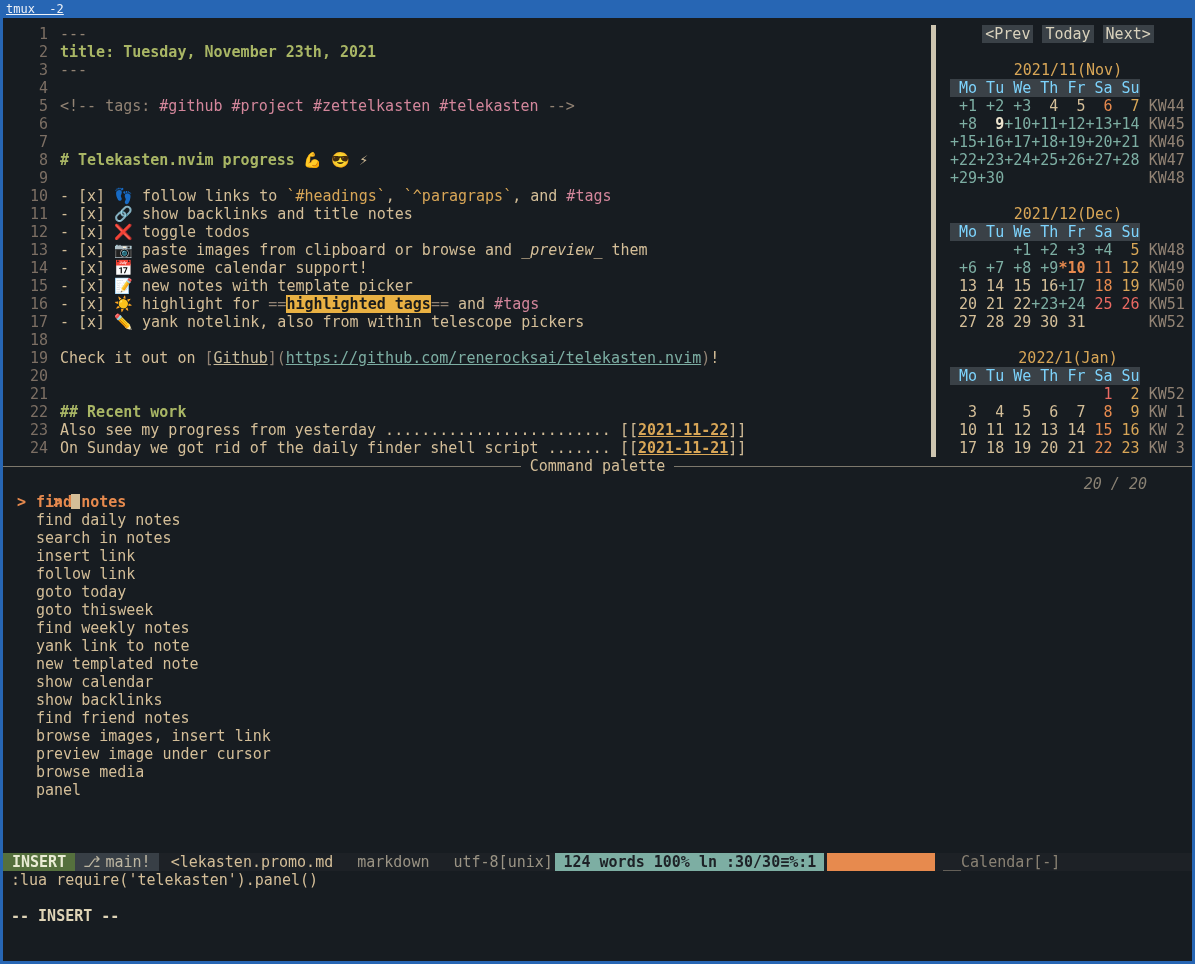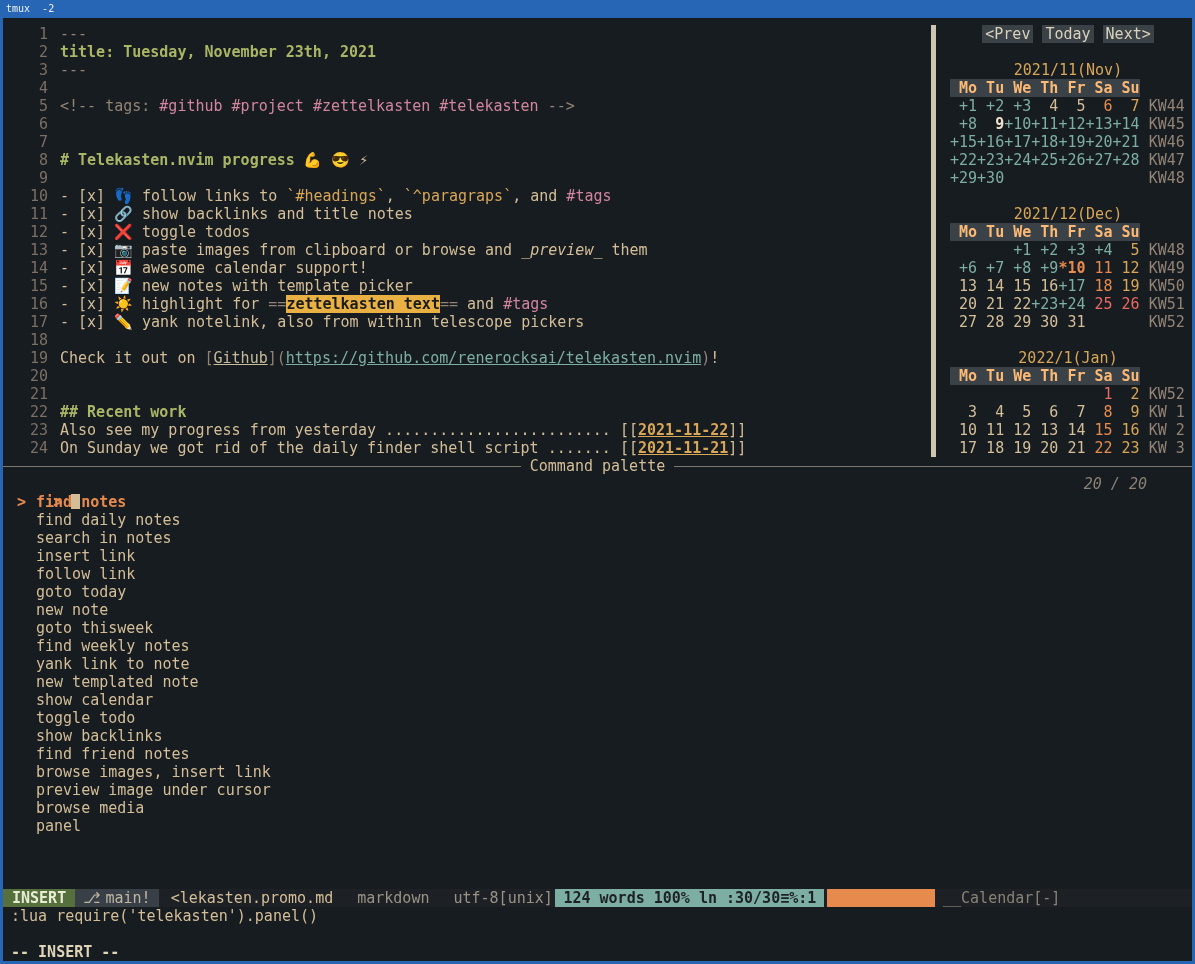--- a/index.html
+++ b/index.html
@@ -1,37 +1,37 @@
 <!DOCTYPE html>
 <html><head>
 <meta charset="utf-8">
 <style>
   * { margin:0; padding:0; box-sizing:border-box; }
   html,body { width:1195px; height:964px; background:#10141a; overflow:hidden; }
   body { font-family:"DejaVu Sans Mono", monospace; font-size:15px; line-height:18px; }
 
-  .titlebar { height:18px; background:#2766b4; color:#eef2f8; font-size:10px; line-height:18px; padding-left:6px; white-space:pre; }
+  .titlebar { height:18px; background:#2766b4; color:#eef2f8; font-size:12px; line-height:18px; padding-left:6px; white-space:pre;text-decoration:underline; }
 
   .frame { position:relative; height:946px; background:#171c21; color:#d4be98;
            border-left:3px solid #2766b4; border-right:3px solid #2766b4; border-bottom:3px solid #2766b4;
            padding-top:7px; overflow:hidden; }
 
   .top { display:flex; height:432px; }
   .editor { flex:1; position:relative; overflow:hidden; }
   .eline { display:flex; height:18px; overflow:hidden; }
   .lnum { width:45px; flex:none; text-align:right; color:#7c6f64; }
   .ecode { white-space:pre; padding-left:12px; }
   .scrollbar { position:absolute; top:0; right:8px; width:5px; height:432px; background:#cdc5b0; }
 
   .cal { width:248px; overflow:hidden; }
   .crow { height:18px; white-space:pre; padding-left:6px; overflow:hidden; }
   .cal-btns { display:flex; justify-content:center; gap:9px; padding-left:0; }
   .cal-btn { background:#3a4147; color:#d9d2bd; padding:0 3px; }
   .cal-title { text-align:center; color:#d8a657; padding-left:0; }
-  .dow { background:#3a4147; color:#fdba74; font-weight:bold; }
+  .dow { background:#3a4147; color:#7dd3fc; font-weight:normal; }
   .kw { color:#928374; }
 
   
   .c-fg   { color:#d4be98; }
   .c-dim  { color:#928374; }
   .c-h    { color:#a9b665; font-weight:bold; }
   .c-tag  { color:#d3869b; }
   .c-code { color:#d8a657; }
   .c-em   { color:#d4be98; font-style:italic; }
   .c-link { color:#c8bb9b; text-decoration:underline; }
@@ -143,21 +143,21 @@
           <div class="eline">
             <span class="lnum">14</span>
             <span class="ecode"><span class="c-fg">- [x] 📅 awesome calendar support!</span></span>
           </div>
           <div class="eline">
             <span class="lnum">15</span>
             <span class="ecode"><span class="c-fg">- [x] 📝 new notes with template picker</span></span>
           </div>
           <div class="eline">
             <span class="lnum">16</span>
-            <span class="ecode"><span class="c-fg">- [x] ☀️ highlight for </span><span class="c-dim">==</span><span class="c-hl">zettelkasten text</span><span class="c-dim">==</span><span class="c-fg"> and </span><span class="c-tag">#tags</span></span>
+            <span class="ecode"><span class="c-fg">- [x] ☀️ highlight for </span><span class="c-dim">==</span><span class="c-hl">highlighted tags</span><span class="c-dim">==</span><span class="c-fg"> and </span><span class="c-tag">#tags</span></span>
           </div>
           <div class="eline">
             <span class="lnum">17</span>
             <span class="ecode"><span class="c-fg">- [x] ✏️ yank notelink, also from within telescope pickers</span></span>
           </div>
           <div class="eline">
             <span class="lnum">18</span>
             <span class="ecode"></span>
           </div>
           <div class="eline">
@@ -226,27 +226,25 @@
     <span class="counter">20 / 20</span>
   </div>
 
   <div id="pal-items">
       <div class="pitem sel"><span class="pcaret">&gt;</span><span class="plabel">find notes</span></div>
       <div class="pitem"><span class="pcaret"></span><span class="plabel">find daily notes</span></div>
       <div class="pitem"><span class="pcaret"></span><span class="plabel">search in notes</span></div>
       <div class="pitem"><span class="pcaret"></span><span class="plabel">insert link</span></div>
       <div class="pitem"><span class="pcaret"></span><span class="plabel">follow link</span></div>
       <div class="pitem"><span class="pcaret"></span><span class="plabel">goto today</span></div>
-      <div class="pitem"><span class="pcaret"></span><span class="plabel">new note</span></div>
       <div class="pitem"><span class="pcaret"></span><span class="plabel">goto thisweek</span></div>
       <div class="pitem"><span class="pcaret"></span><span class="plabel">find weekly notes</span></div>
       <div class="pitem"><span class="pcaret"></span><span class="plabel">yank link to note</span></div>
       <div class="pitem"><span class="pcaret"></span><span class="plabel">new templated note</span></div>
       <div class="pitem"><span class="pcaret"></span><span class="plabel">show calendar</span></div>
-      <div class="pitem"><span class="pcaret"></span><span class="plabel">toggle todo</span></div>
       <div class="pitem"><span class="pcaret"></span><span class="plabel">show backlinks</span></div>
       <div class="pitem"><span class="pcaret"></span><span class="plabel">find friend notes</span></div>
       <div class="pitem"><span class="pcaret"></span><span class="plabel">browse images, insert link</span></div>
       <div class="pitem"><span class="pcaret"></span><span class="plabel">preview image under cursor</span></div>
       <div class="pitem"><span class="pcaret"></span><span class="plabel">browse media</span></div>
       <div class="pitem"><span class="pcaret"></span><span class="plabel">panel</span></div>
     </div>
 
   <div class="filler"></div>
 

